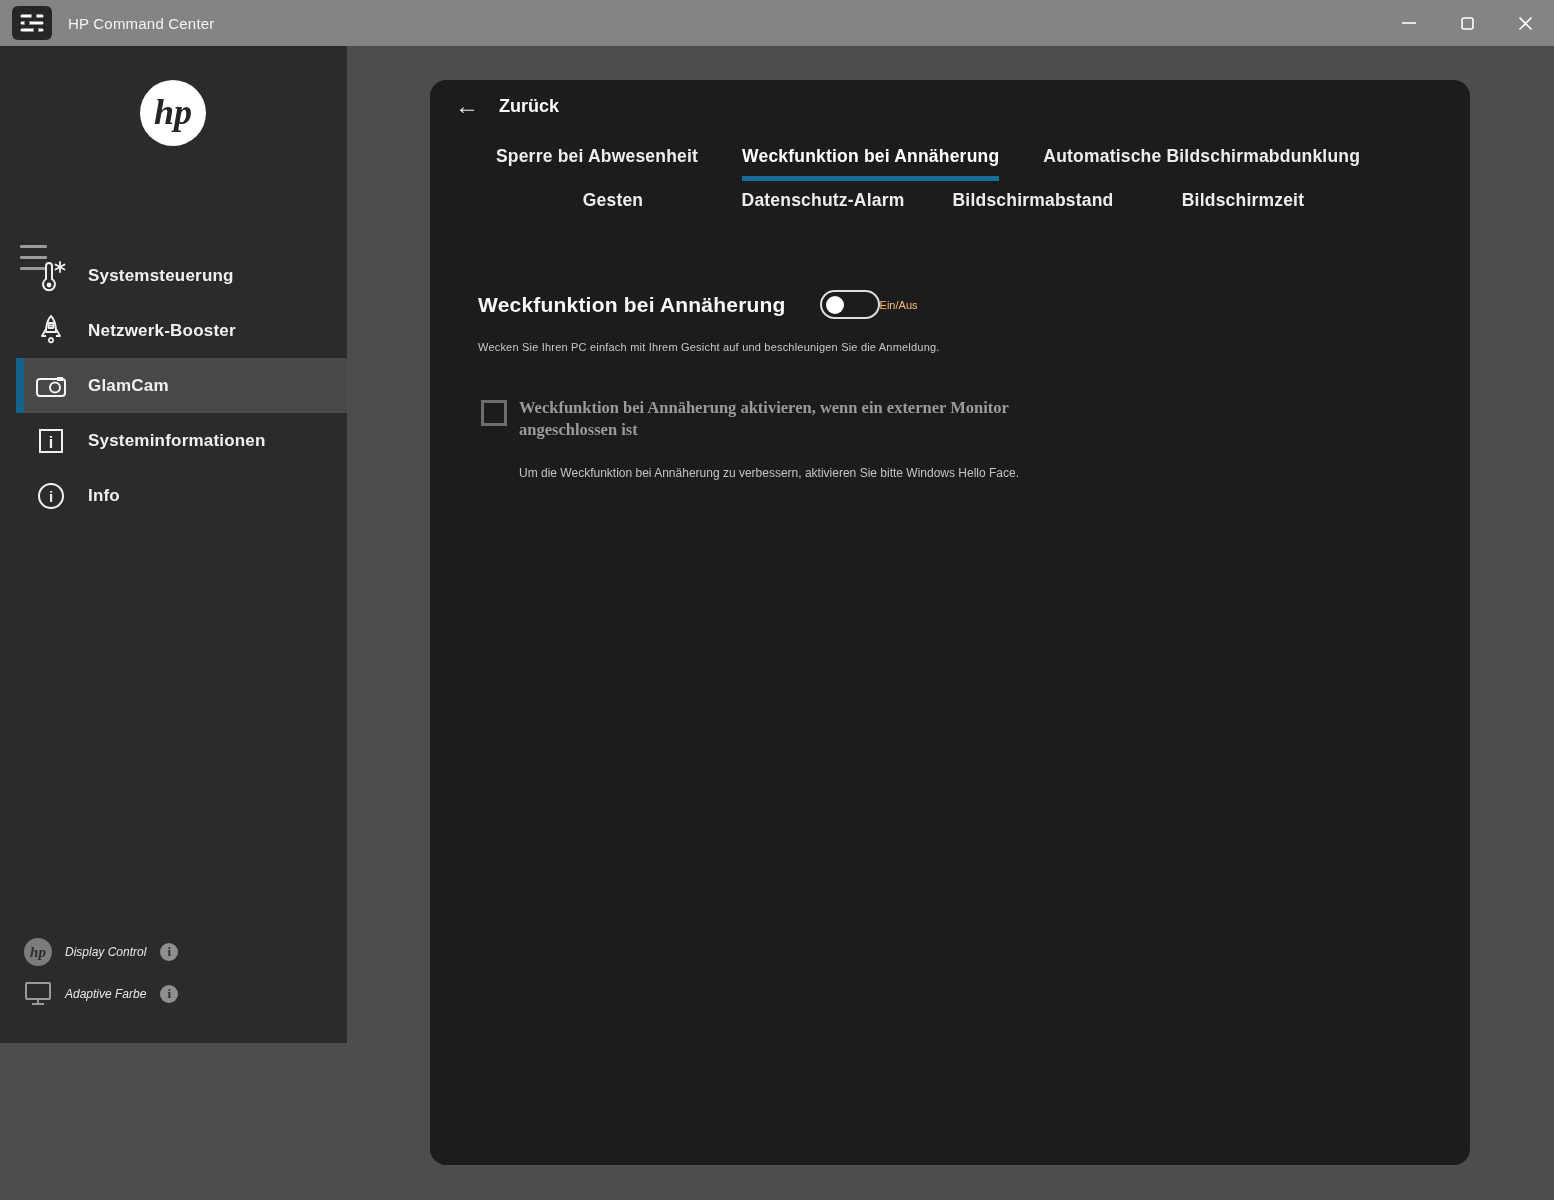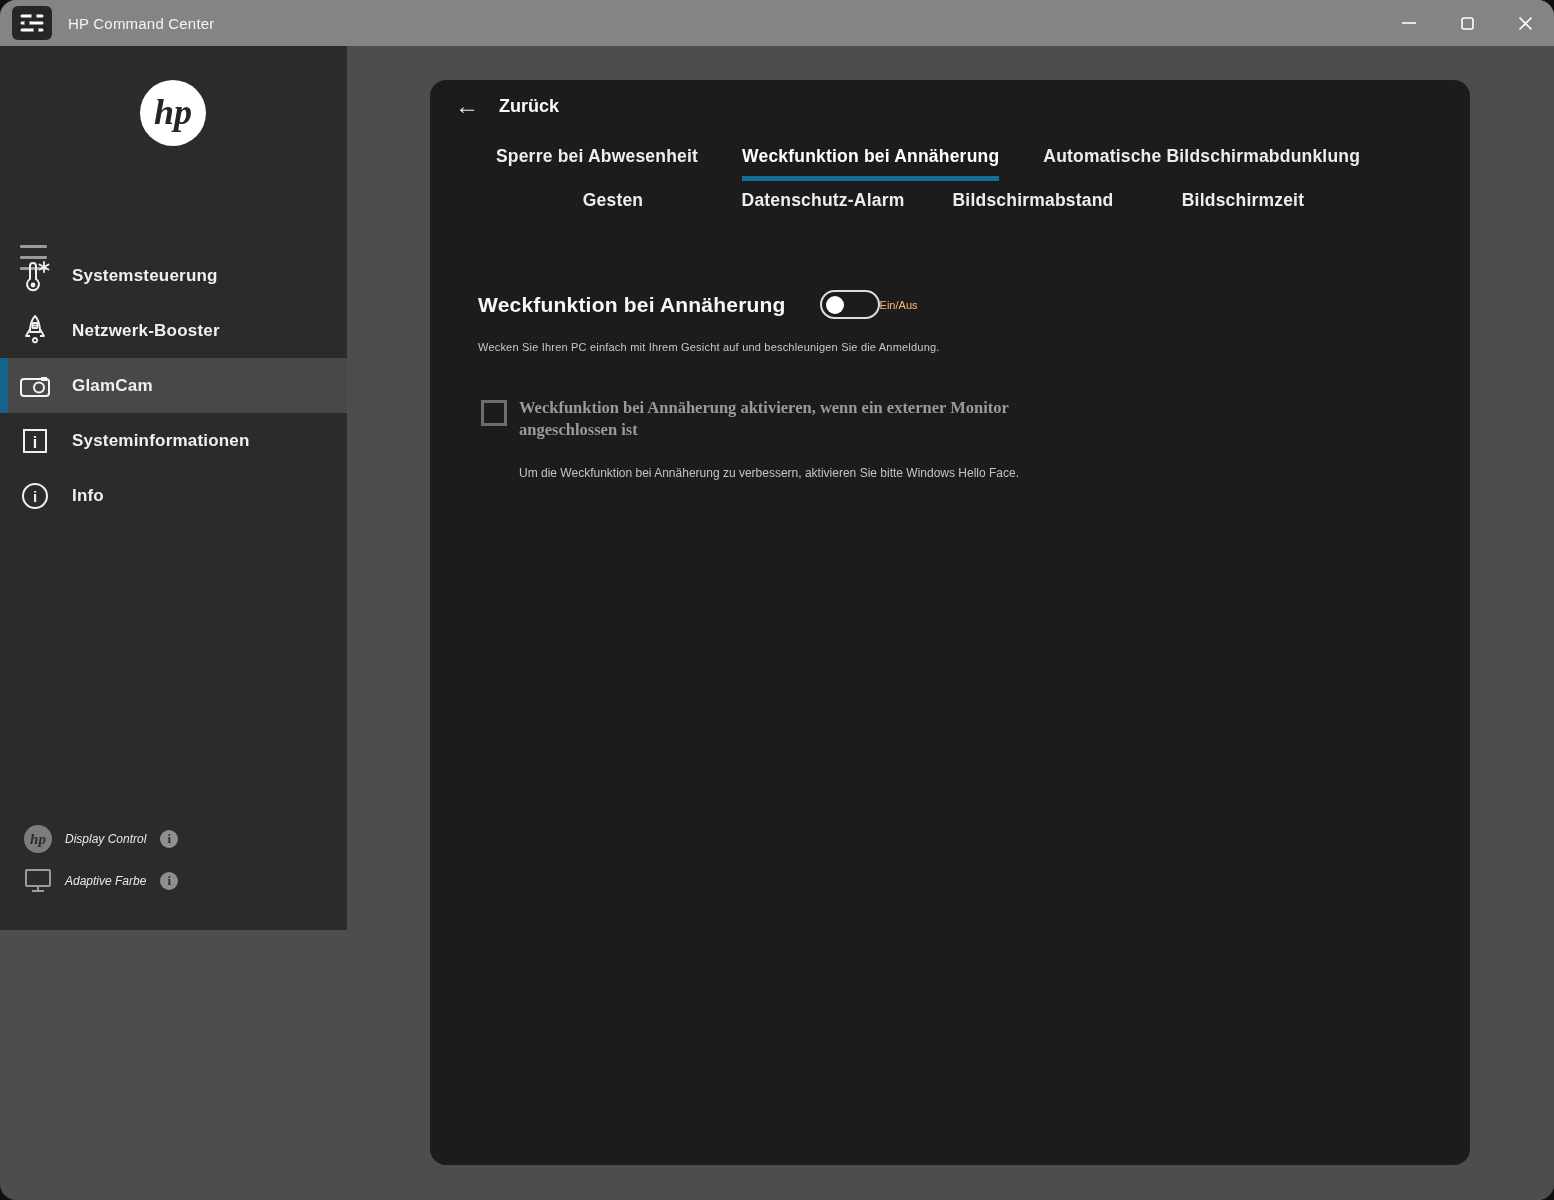--- a/index.html
+++ b/index.html
@@ -1,48 +1,48 @@
 <!DOCTYPE html>
 <html><head>
 <meta charset="utf-8">
 <style>
   * { margin:0; padding:0; box-sizing:border-box; }
   html,body { width:1554px; height:1200px; background:#101010; }
   body { font-family:"Liberation Sans", sans-serif; }
 
   .window {
     position:absolute; left:0; top:0; width:1554px; height:1200px;
-    border-radius:16px; overflow:hidden; background:#4d4d4d;
+    border-radius:0; overflow:hidden; background:#4d4d4d;
   }
 
   
   .titlebar {
     position:absolute; left:0; top:0; width:100%; height:46px;
     background:#848484; display:flex; align-items:center;
   }
   .app-icon {
     width:40px; height:34px; margin-left:12px; border-radius:6px;
     background:#262626; display:flex; align-items:center; justify-content:center;
   }
   .titlebar-title { color:#f4f4f4; font-size:15px; margin-left:16px; letter-spacing:0.2px; }
   .win-controls { position:absolute; right:0; top:0; height:46px; display:flex; }
   .win-btn { width:58px; height:46px; display:flex; align-items:center; justify-content:center; cursor:default; }
   .win-btn svg { display:block; }
 
   
   .sidebar {
-    position:absolute; left:0; top:46px; width:347px; height:884px;
+    position:absolute; left:0; top:46px; width:347px; height:997px;
     background:#2b2b2b;
   }
   .hp-logo { position:absolute; left:140px; top:34px; width:66px; height:66px; }
   .hamburger { position:absolute; left:20px; top:199px; width:27px; height:25px;
     display:flex; flex-direction:column; justify-content:space-between; cursor:pointer; }
   .hamburger span { display:block; height:3px; width:27px; background:#9a9a9a; border-radius:1px; }
 
-  .nav { position:absolute; left:0; top:202px; width:347px; }
+  .nav { position:absolute; left:16px; top:202px; width:347px; }
   .nav-item {
     position:relative; height:55px; display:flex; align-items:center; cursor:pointer;
   }
   .nav-item .icon { width:36px; height:36px; margin-left:17px; display:flex; align-items:center; justify-content:center; flex:0 0 36px; }
   .nav-item .label { color:#f0f0f0; font-size:17px; font-weight:bold; margin-left:19px; letter-spacing:0.2px; }
   .nav-item.active { background:#484848; }
   .nav-item.active::before {
     content:""; position:absolute; left:0; top:0; width:8px; height:100%; background:#15638a;
   }
 

